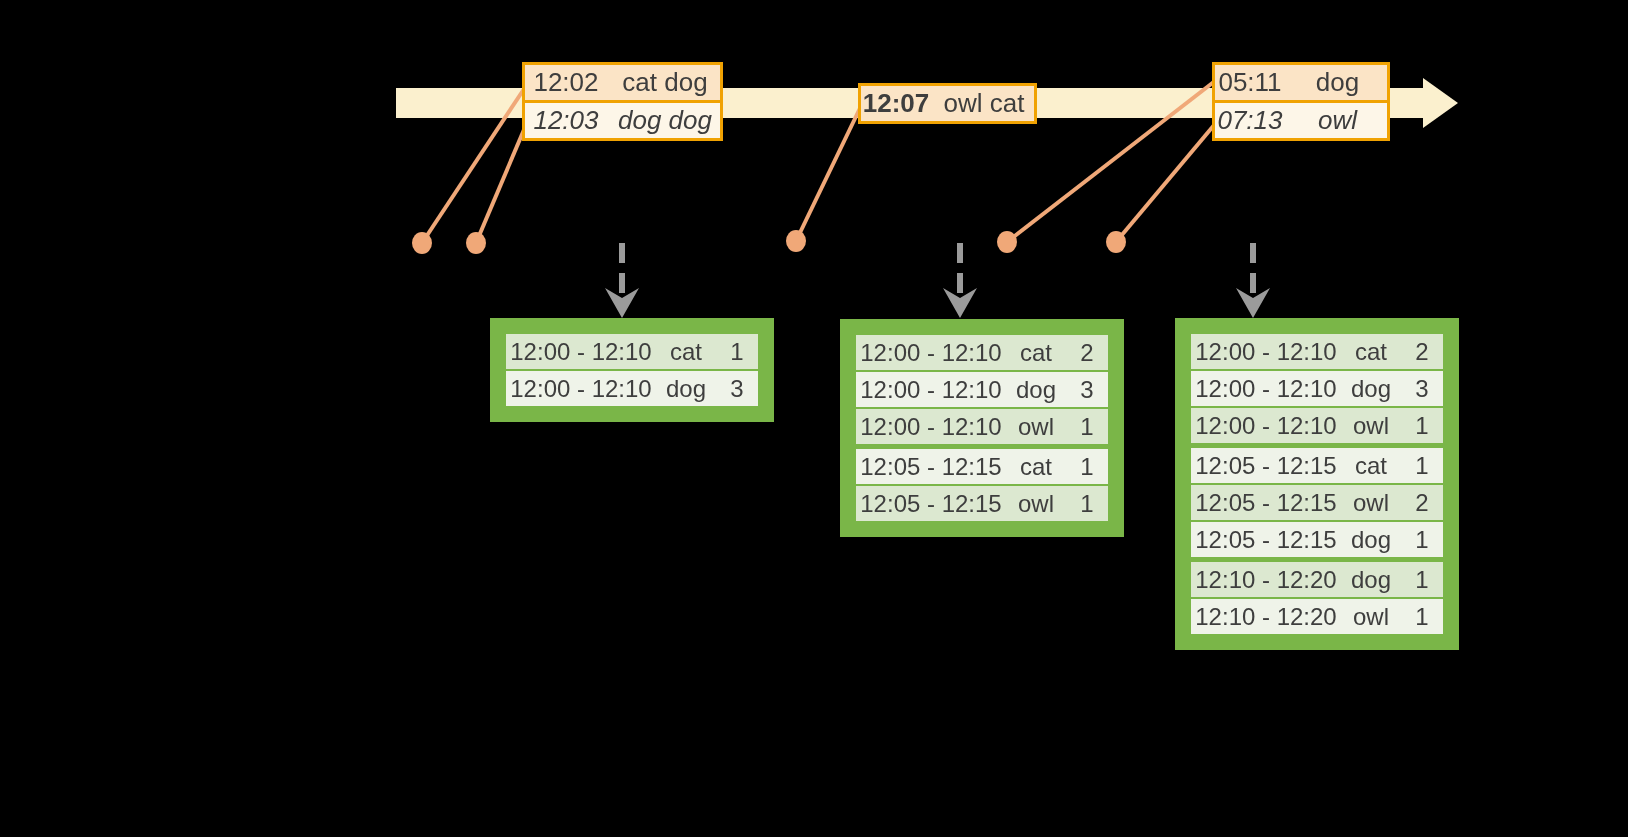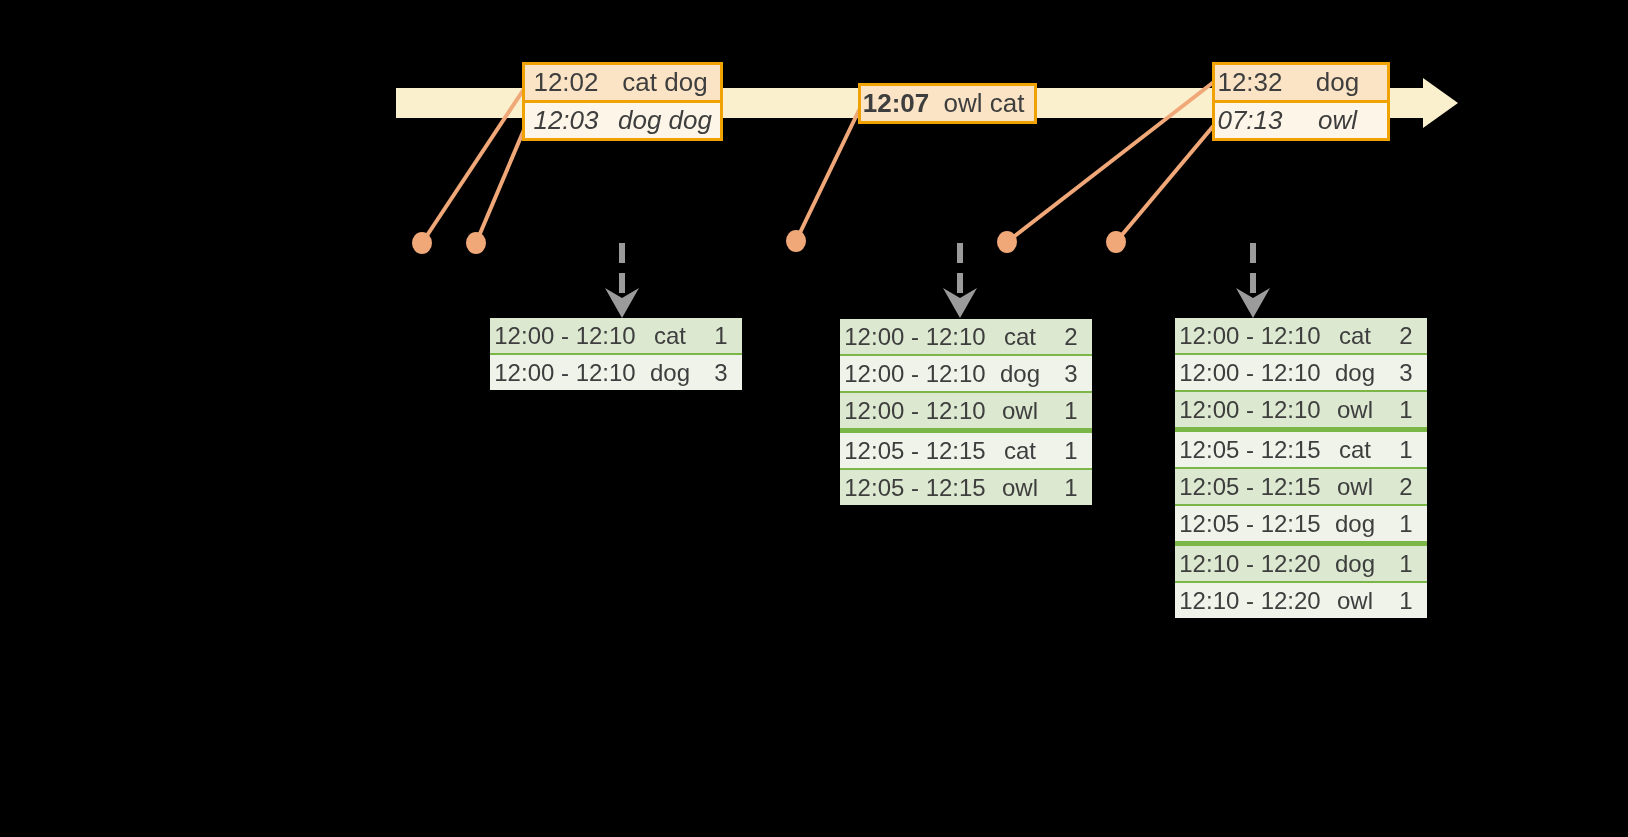--- a/index.html
+++ b/index.html
@@ -19,21 +19,21 @@
   #ev2 .ev-time  { width:70px;font-weight:bold; }  #ev2 .ev-words { width:100px; }
   #ev3 .ev-time  { width:70px; }  #ev3 .ev-words { width:99px; }
   #ev1 { left:522px;  top:62px; }
   #ev2 { left:858px;  top:83px; }
   #ev3 { left:1212px; top:62px; }
   .fill-dark  { background:var(--event_row_dark,#FBE4C6); }
   .fill-light { background:var(--event_row_light,#FDF6E8);font-style:italic; }
 
   
   .rt-table { position:absolute; z-index:2; display:flex; flex-direction:column;
-              gap:5px; padding:0; background:var(--result_border,#7AB648); }
+              gap:5px; padding:16px; background:var(--result_border,#7AB648); }
   .rt-group { display:flex; flex-direction:column; gap:2px; }
   .rt-row   { display:flex; gap:2px; height:35px; }
   .rt-table .cell { font-size:24px; }
   .rt-window { width:150px; } .rt-word { width:56px; } .rt-count { width:42px; }
   #rt1 { left:490px;  top:318px; }
   #rt2 { left:840px;  top:319px; }
   #rt3 { left:1175px; top:318px; }
   .fill-dark-g  { background:var(--result_row_dark,#DCE8D0); }
   .fill-light-g { background:var(--result_row_light,#EFF3E9); }
 </style>
@@ -84,21 +84,21 @@
       </div>
     </div>
   <div id="ev2" class="ev-table">
       <div class="ev-row fill-dark">
         <div class="cell ev-time">12:07</div>
         <div class="cell ev-words">owl cat</div>
       </div>
     </div>
   <div id="ev3" class="ev-table">
       <div class="ev-row fill-dark">
-        <div class="cell ev-time">12:32</div>
+        <div class="cell ev-time">05:11</div>
         <div class="cell ev-words">dog</div>
       </div>
       <div class="ev-row fill-light">
         <div class="cell ev-time">07:13</div>
         <div class="cell ev-words">owl</div>
       </div>
     </div>
 
   <div id="rt1" class="rt-table">
       <div class="rt-group">

